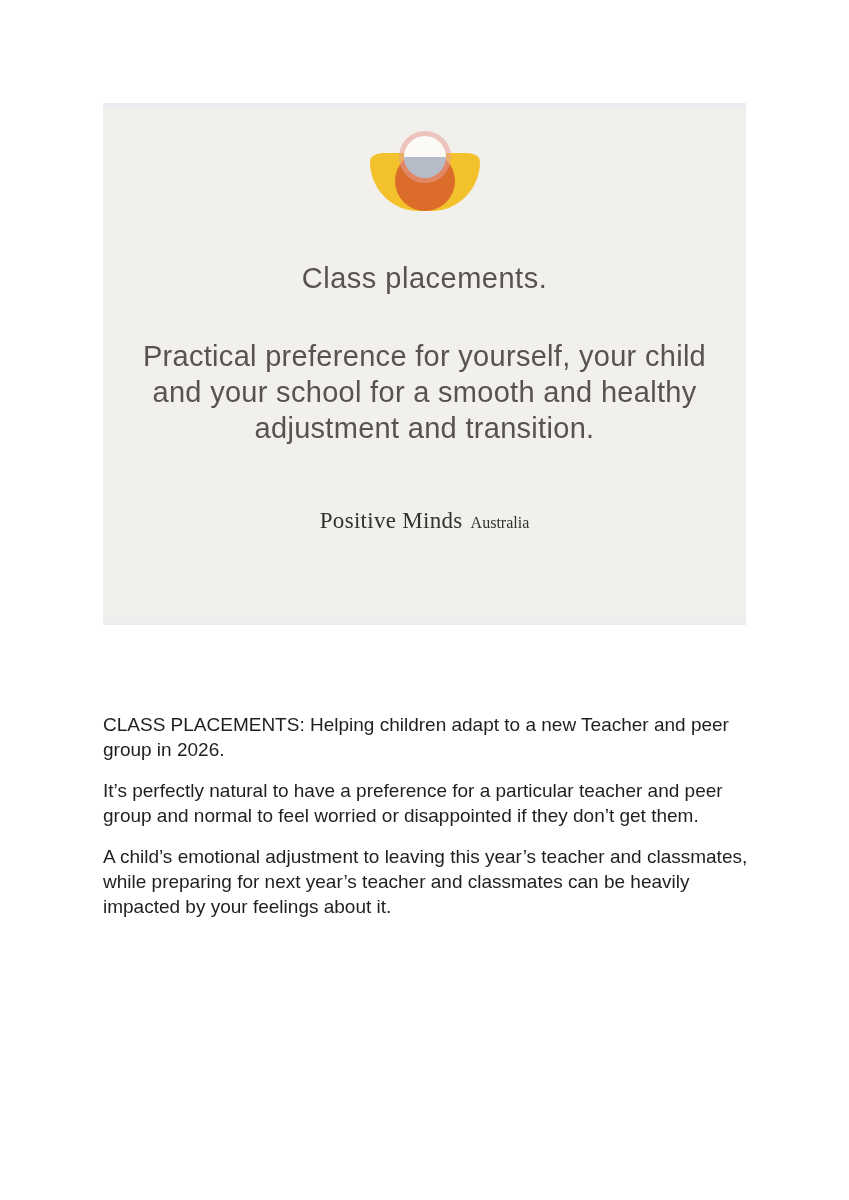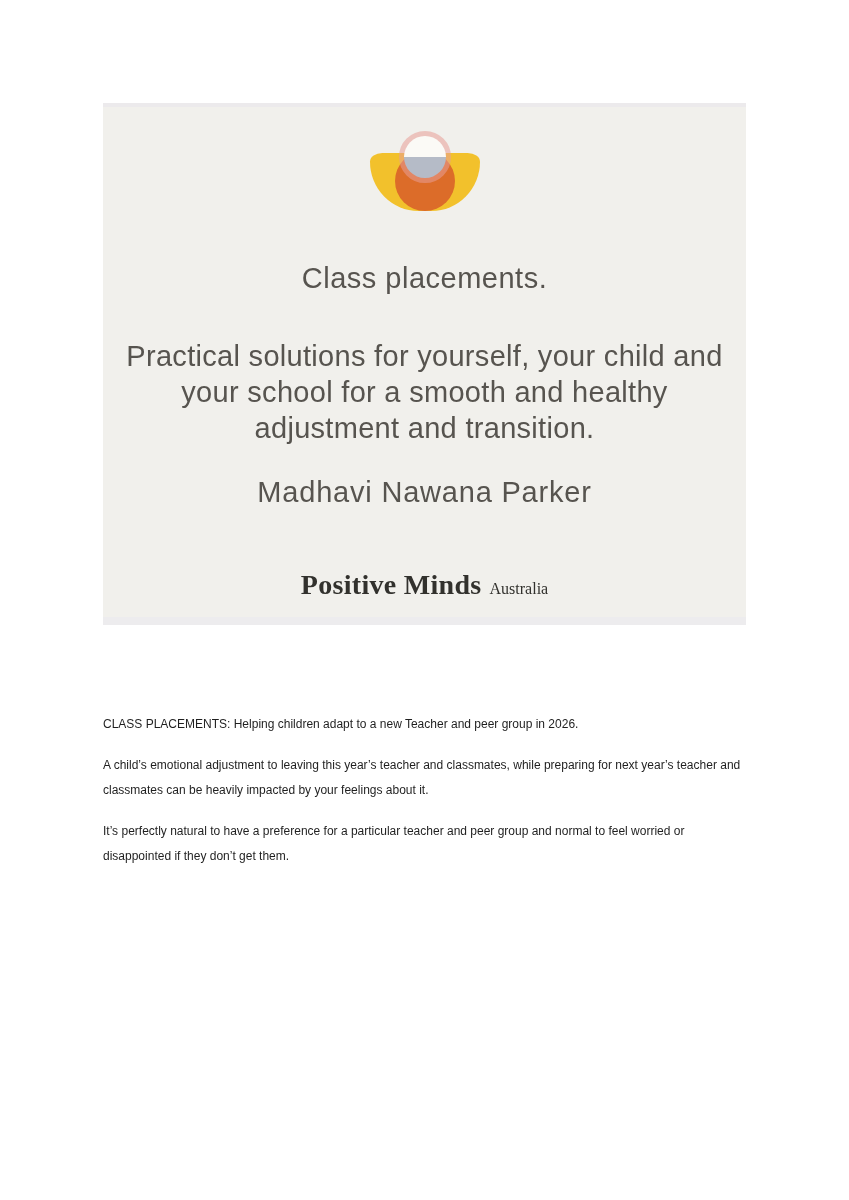--- a/index.html
+++ b/index.html
@@ -92,33 +92,33 @@
     letter-spacing: 0.8px;
     color: #57544f;
     line-height: 36px;
   }
   .hero-brand {
     margin-top: 60px;
     font-family: "Liberation Serif", serif;
     color: #32312d;
     line-height: 30px;
   }
-  .brand-bold { font-weight: 700; font-size: 28px; letter-spacing: 0.3px; }
+  .brand-bold { font-weight: 400; font-size: 23px; letter-spacing: 0.3px; }
   .brand-regular { font-weight: 400; font-size: 16px; margin-left: 4px; }
 
   
   .article {
     position: absolute;
     left: 103px;
     top: 712px;
     width: 646px;
     color: #1f1f1f;
   }
   .article p {
-    font-size: 12px;
+    font-size: 19px;
     line-height: 25px;
     margin-bottom: 16px;
     font-weight: 400;
   }
 </style>
 </head>
 <body>
 
 <div class="page">
 
@@ -126,30 +126,29 @@
 
     <div class="logo">
       <div class="logo-yellow"></div>
       <div class="logo-orange"></div>
       <div class="logo-pink-ring"></div>
       <div class="logo-inner"></div>
     </div>
 
     <h1 class="hero-title">Class placements.</h1>
 
-    <p class="hero-subtitle">Practical solutions for yourself, your child and your school for a smooth and healthy adjustment and transition.</p>
+    <p class="hero-subtitle">Practical preference for yourself, your child and your school for a smooth and healthy adjustment and transition.</p>
 
-    <p class="hero-author">Madhavi Nawana Parker</p>
 
     <p class="hero-brand">
       <span class="brand-bold">Positive Minds</span>
       <span class="brand-regular">Australia</span>
     </p>
 
   </section>
 
   <article class="article">
     <p>CLASS PLACEMENTS: Helping children adapt to a new Teacher and peer group in 2026.</p>
+    <p>It’s perfectly natural to have a preference for a particular teacher and peer group and normal to feel worried or disappointed if they don’t get them.</p>
     <p>A child’s emotional adjustment to leaving this year’s teacher and classmates, while preparing for next year’s teacher and classmates can be heavily impacted by your feelings about it.</p>
-    <p>It’s perfectly natural to have a preference for a particular teacher and peer group and normal to feel worried or disappointed if they don’t get them.</p>
   </article>
 
 </div>
 
 </body></html>

